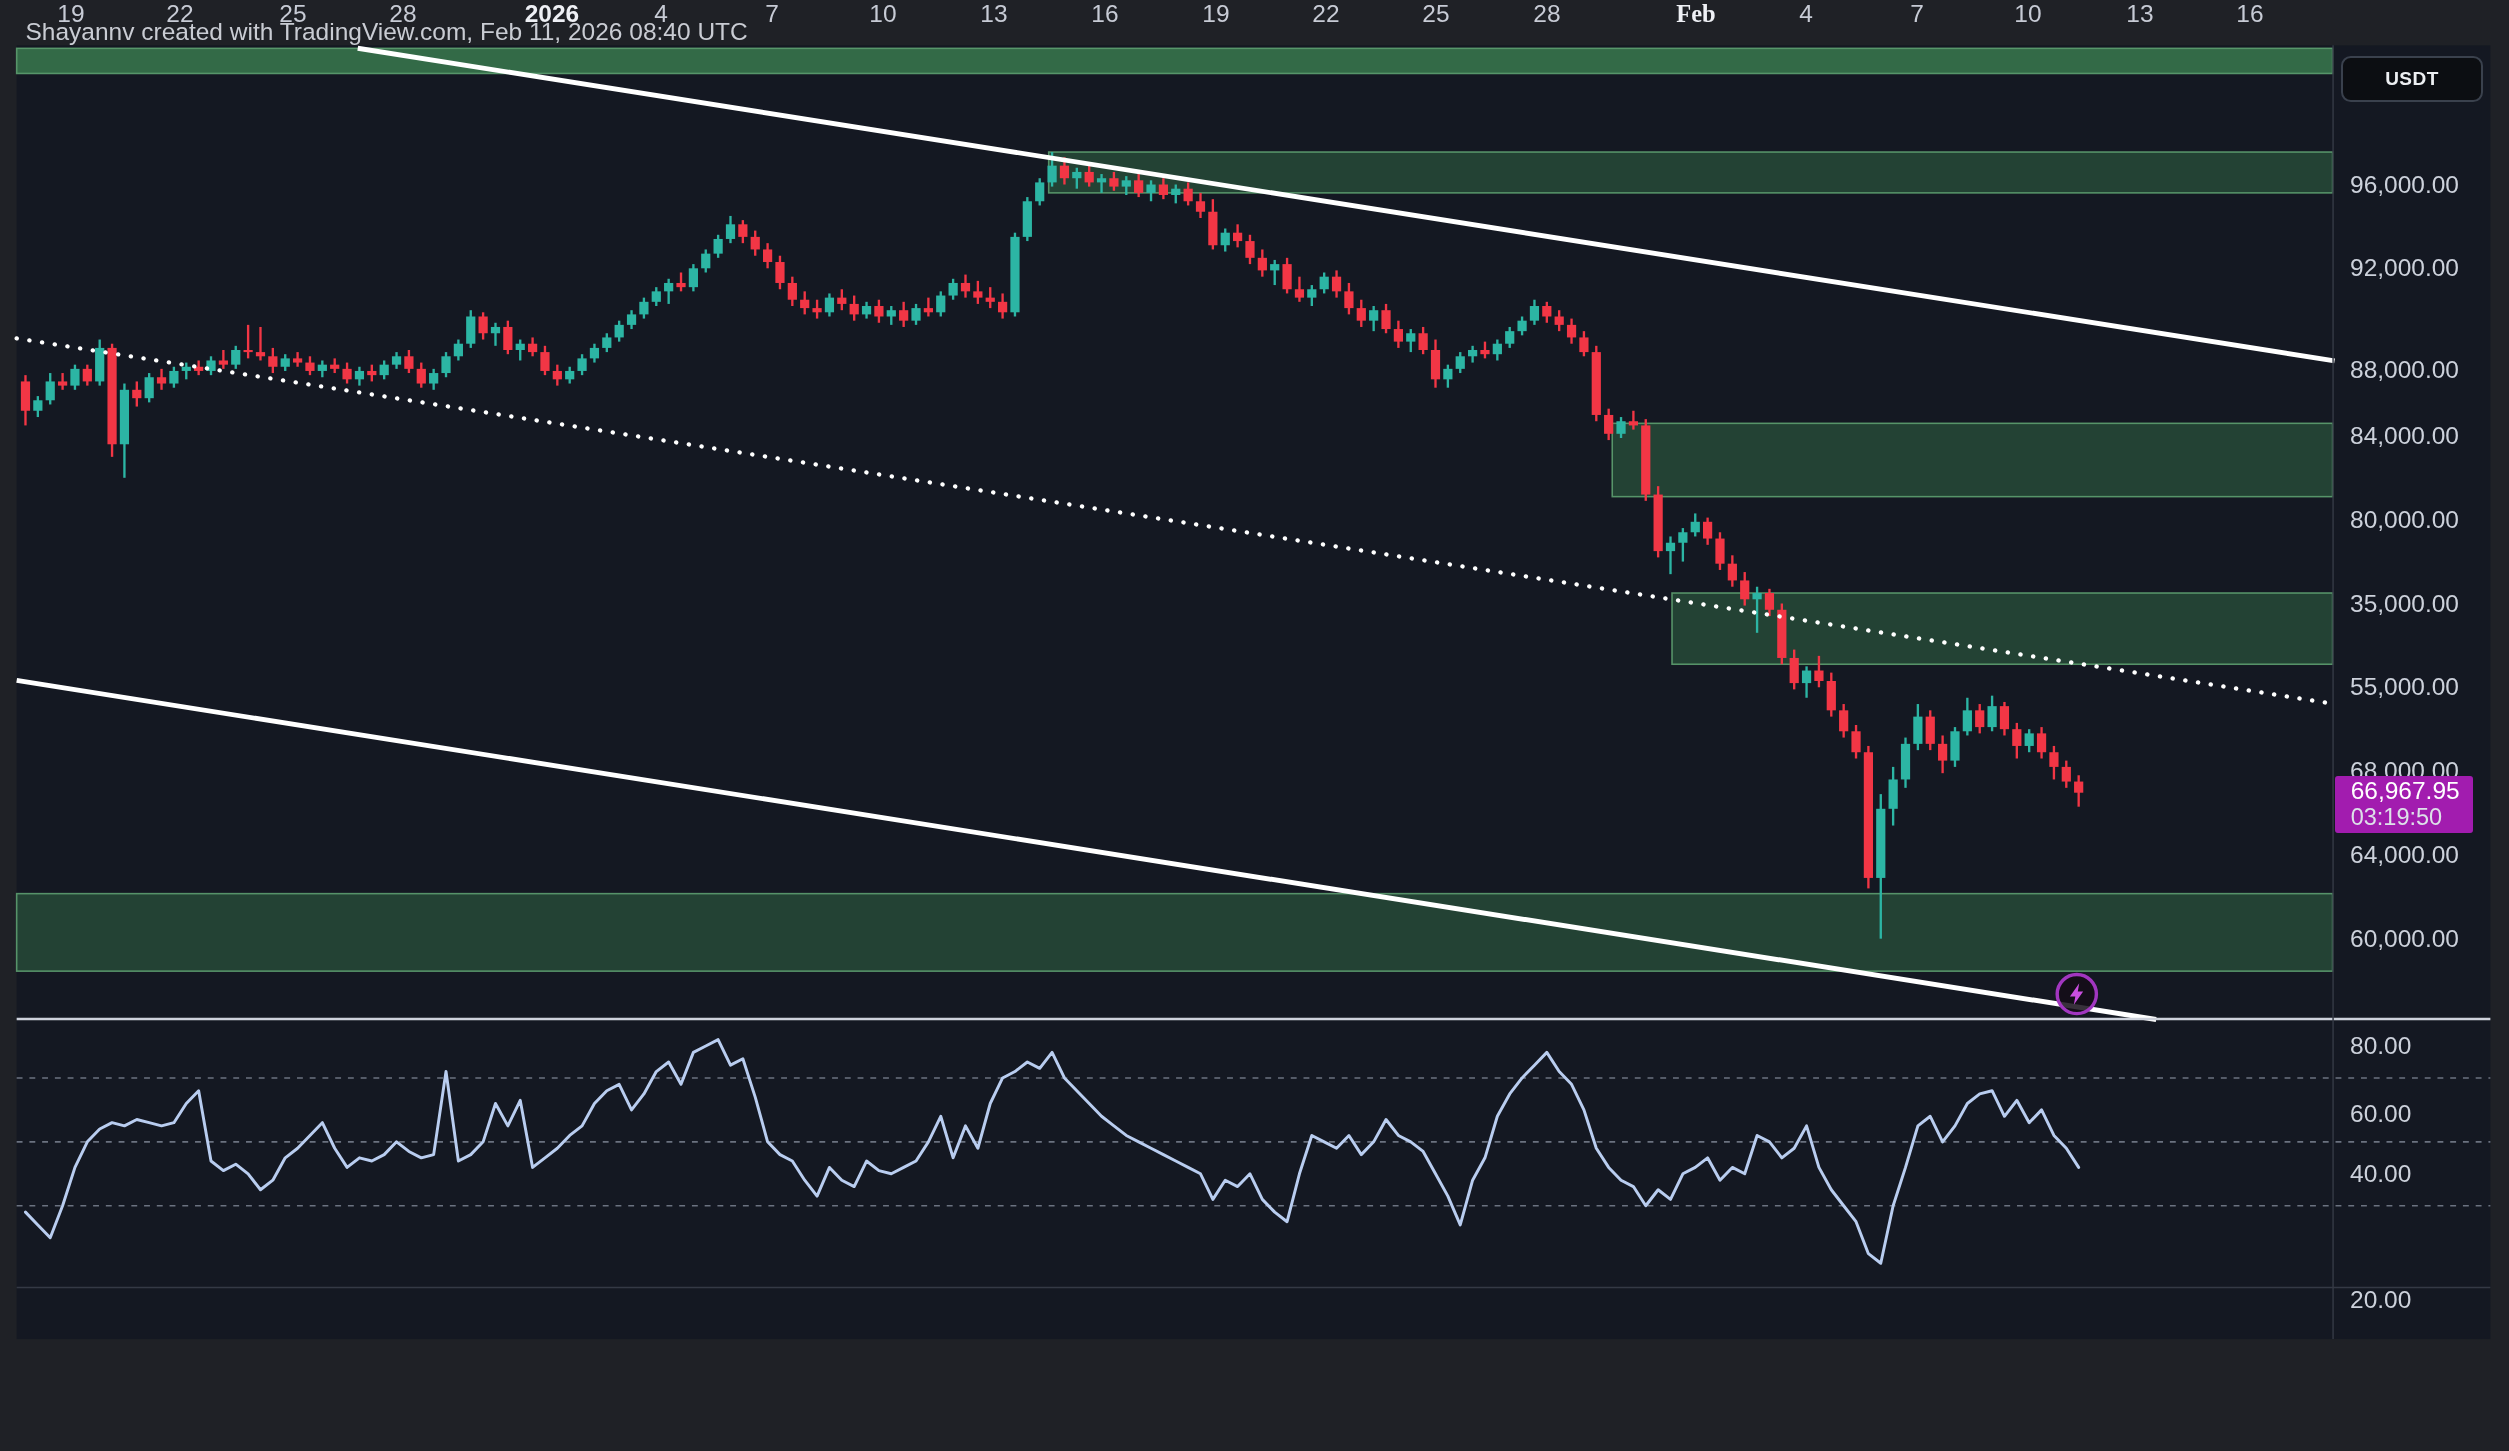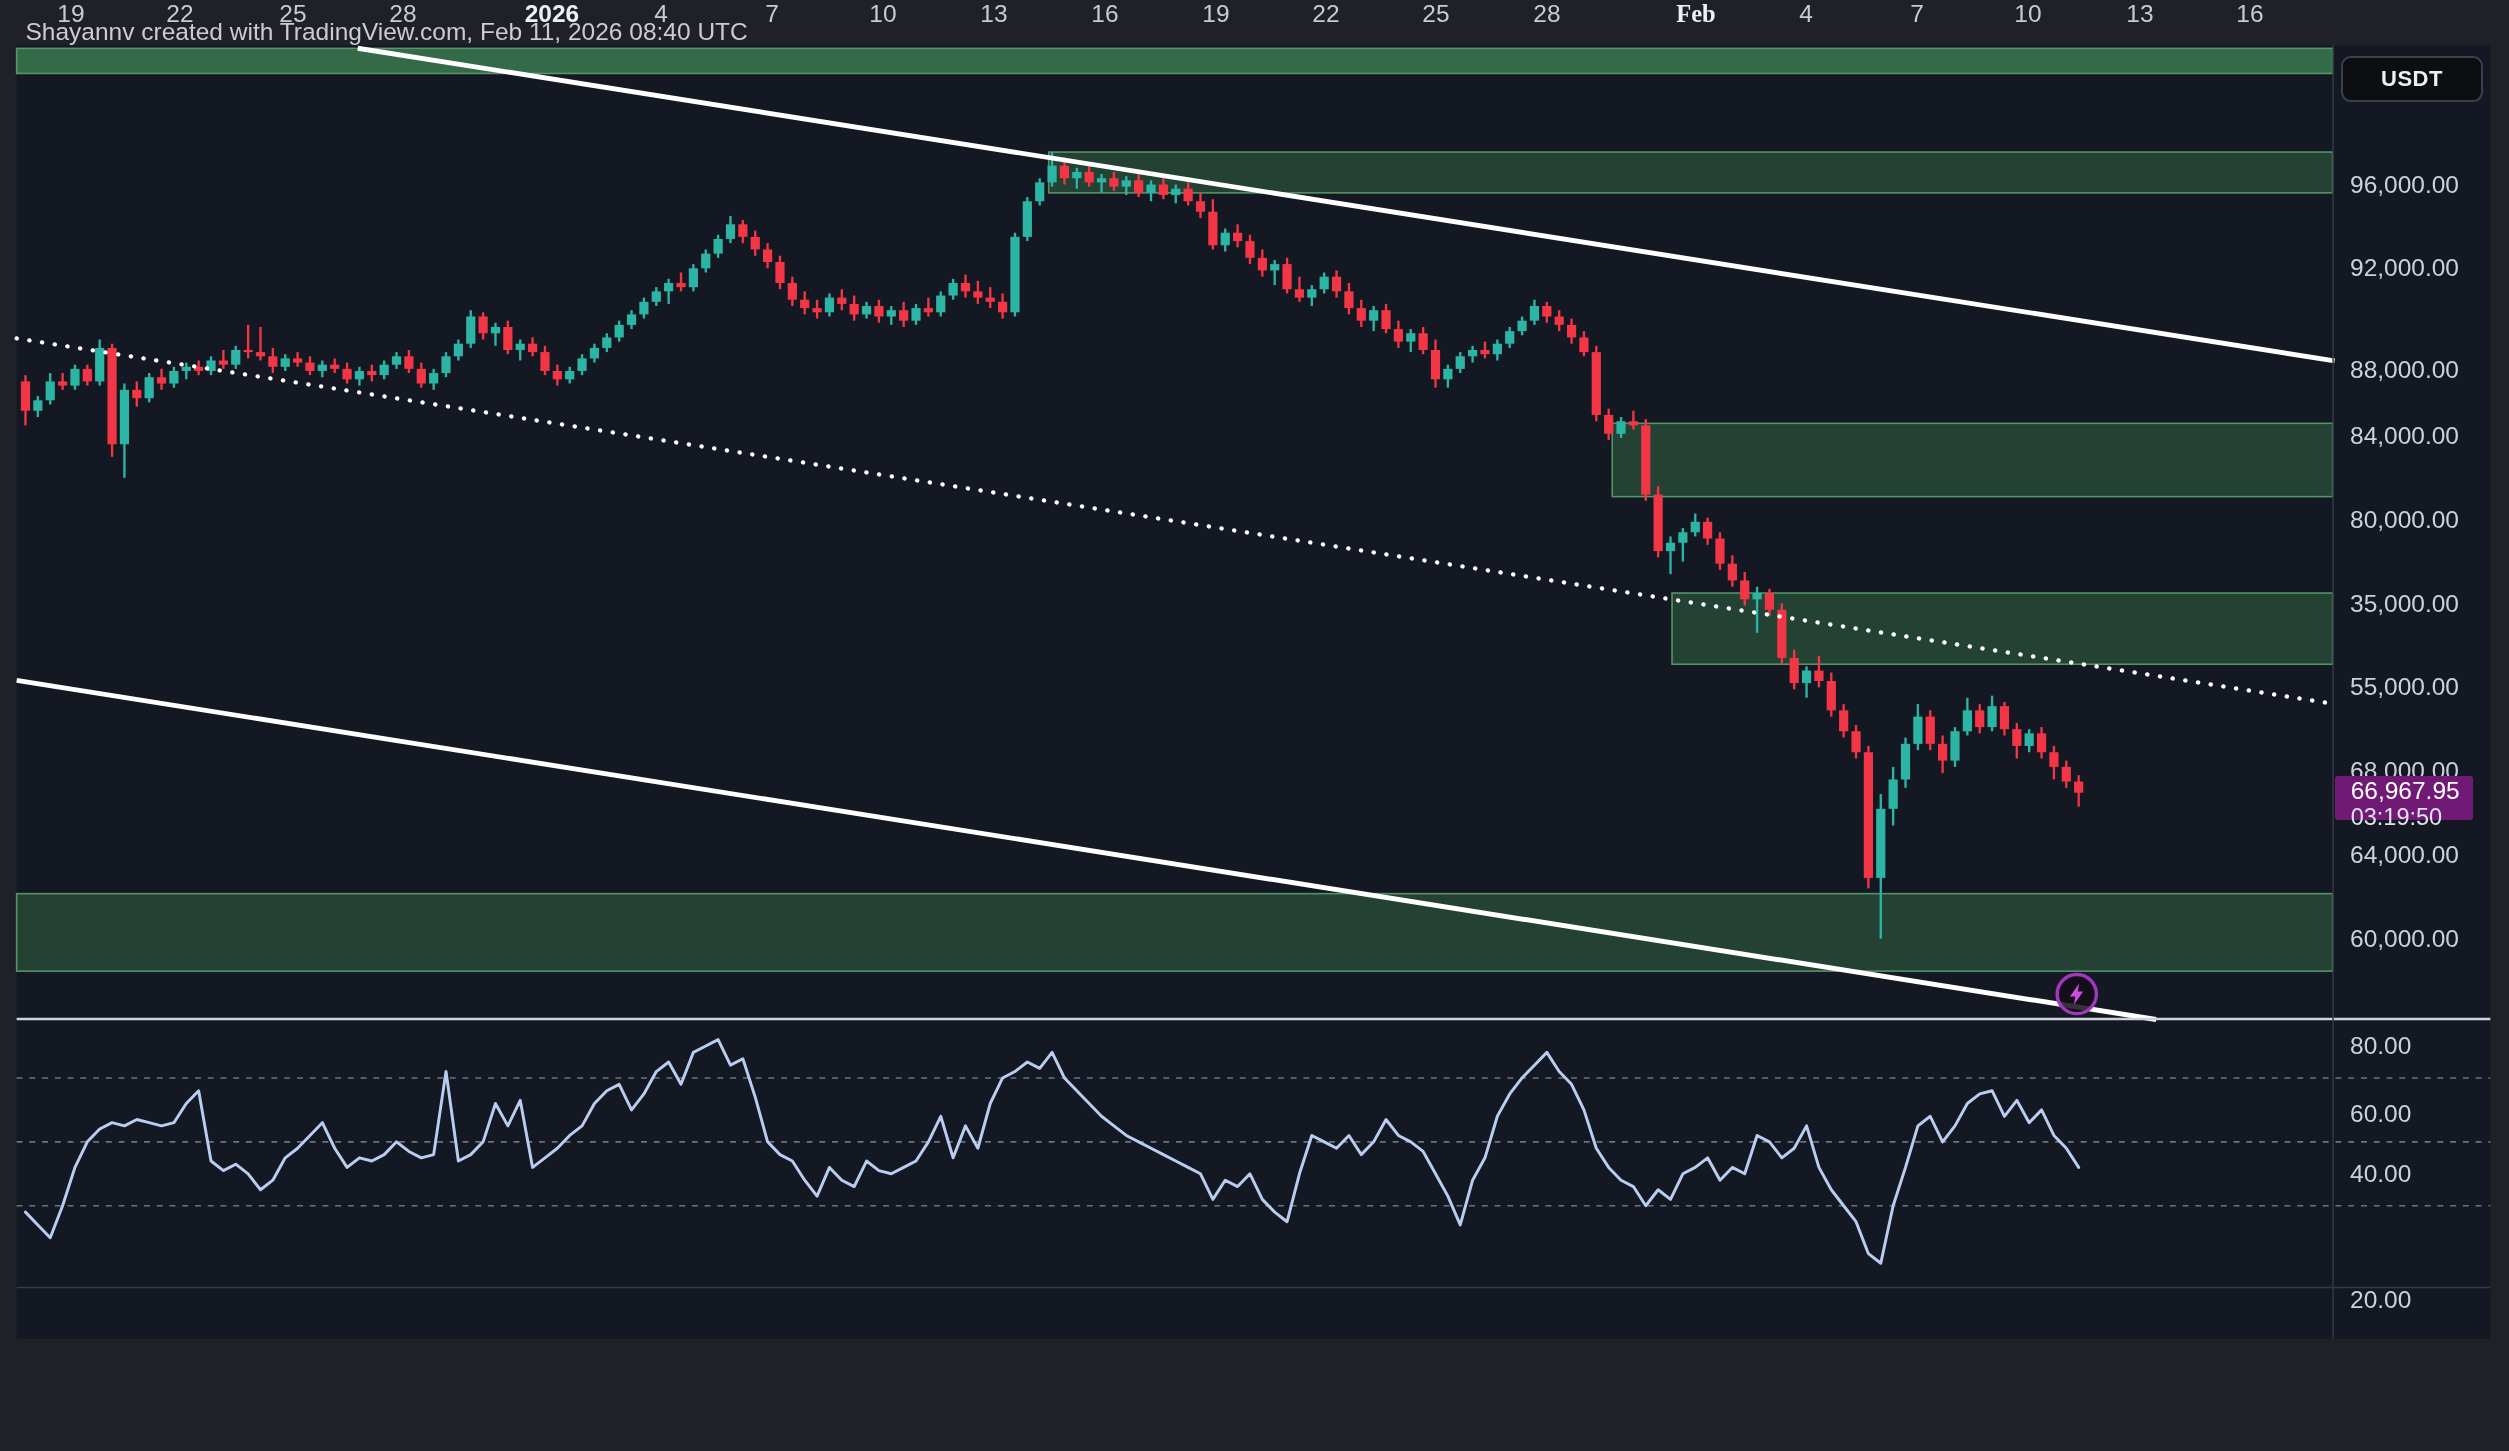--- a/index.html
+++ b/index.html
@@ -5,22 +5,22 @@
   html,body{margin:0;padding:0;background:#1f2126;}
   .stage{position:relative;width:2509px;height:1452px;background:#1f2126;overflow:hidden;
          font-family:"Liberation Sans",sans-serif;}
   #chart-svg{position:absolute;left:0;top:0;}
   .attribution{position:absolute;left:25.5px;top:18.6px;font-size:24.5px;line-height:26.5px;color:#c9ccd3;}
   .alabel{position:absolute;font-size:24.5px;line-height:27.4px;color:#ccd1db;white-space:nowrap;}
   .tlabel{position:absolute;top:1302px;font-size:24.5px;line-height:27.4px;color:#c7cbd5;transform:translateX(-50%);white-space:nowrap;}
   .tlabel.bold{color:#eef0f5;font-weight:700;}
   .chip{position:absolute;left:2341px;top:56px;width:142px;height:46px;background:#0c0e12;
         border:2px solid #3a414d;border-radius:9.8px;display:flex;align-items:center;justify-content:center;
-        font-size:22px;font-weight:700;color:#edeff2;box-sizing:border-box;letter-spacing:0.5px;}
-  .badge{position:absolute;left:2335px;top:776px;width:138px;height:44px;background:#701a75;
+        font-size:19px;font-weight:700;color:#edeff2;box-sizing:border-box;letter-spacing:0.5px;}
+  .badge{position:absolute;left:2335px;top:776px;width:138px;height:57px;background:#a21caf;
          border-radius:2.9px;padding-left:15.7px;box-sizing:border-box;z-index:5;}
   .badge .p{font-size:24.5px;line-height:29px;color:#ffffff;}
   .badge .c{font-size:23.5px;line-height:25.5px;color:#dde1e9;}
   .footer{position:absolute;left:0;top:1339px;width:2509px;height:113px;background:#202124;}
   .logo{position:absolute;left:21.6px;top:17.6px;display:flex;align-items:center;gap:13.7px;cursor:pointer;text-decoration:none;}
   .logo span{font-size:39px;font-weight:700;color:#d8d9db;letter-spacing:-0.5px;}
 </style>
 </head>
 <body>
 

